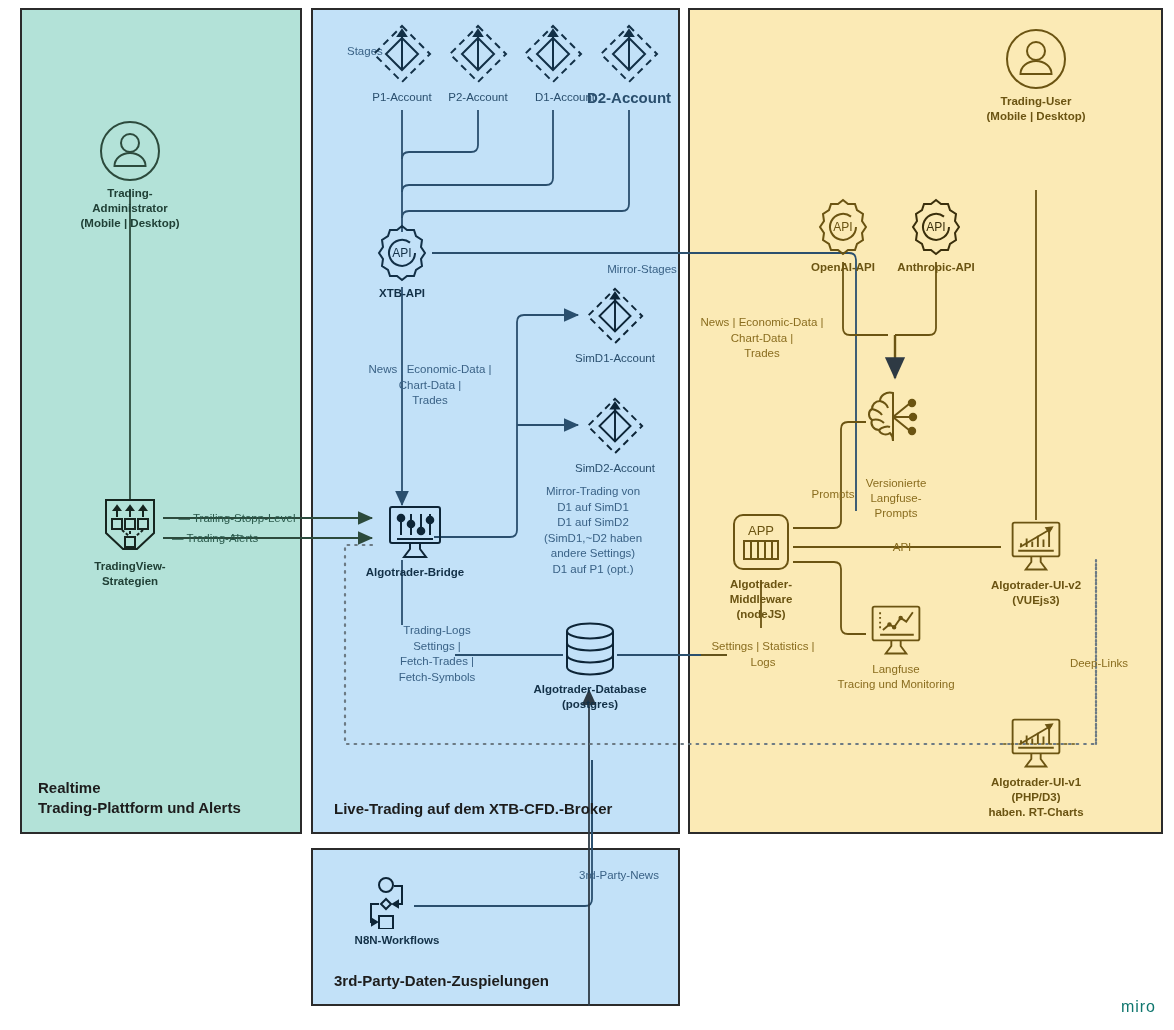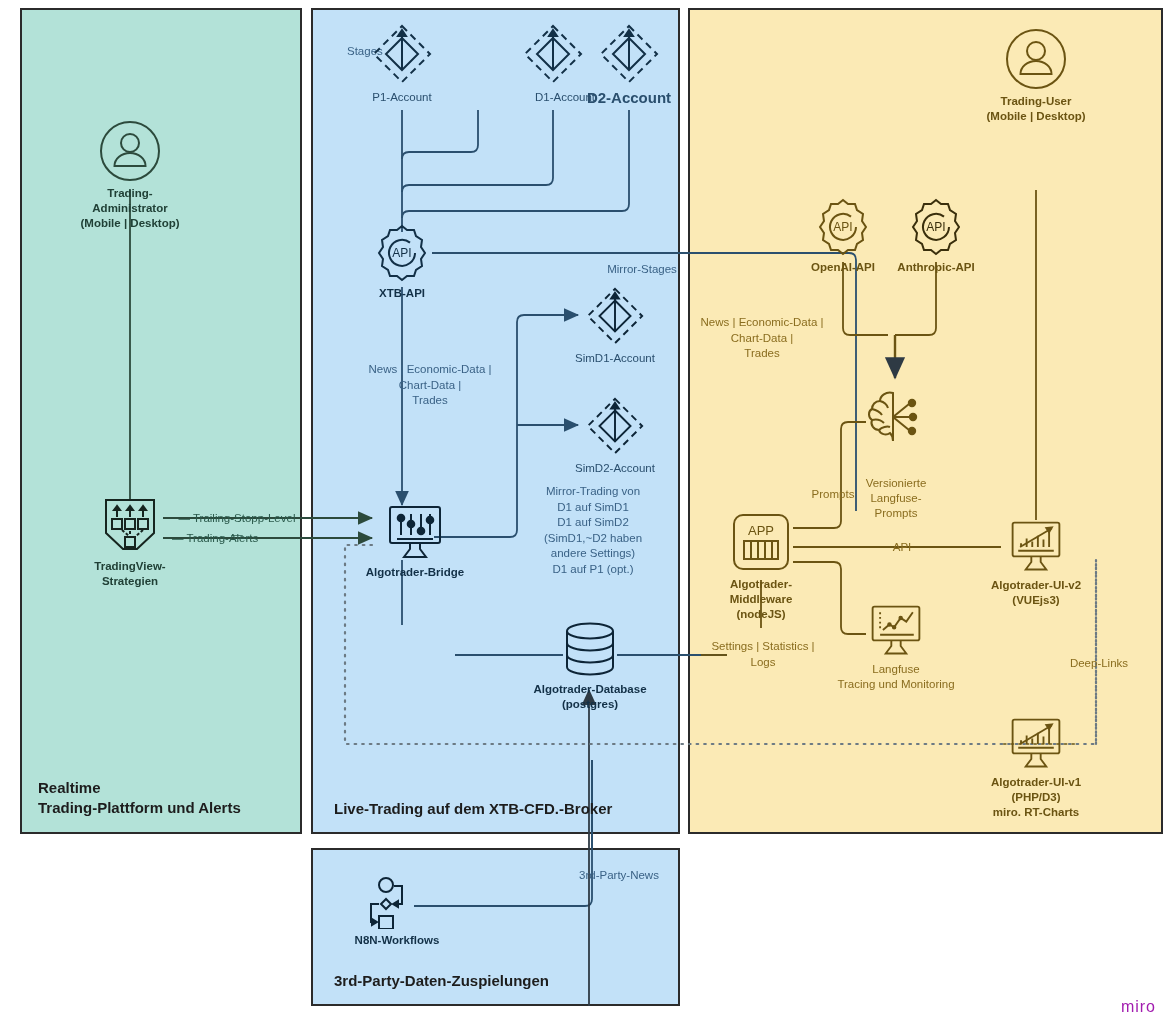--- a/index.html
+++ b/index.html
@@ -20,21 +20,21 @@
 
   .t-blue{color:#2a4f6e;}
   .t-blue-b{color:#123047;}
   .t-green-b{color:#204036;}
   .t-gold-b{color:#6b5412;}
 
   .edgelabel{position:absolute;font-size:11.5px;line-height:15.5px;text-align:center;white-space:pre-line;}
   .el-blue{color:#3a6286;margin-left:27px;}
   .el-gold{color:#8a6d1f;}
 
-  .miro{position:absolute;right:18px;bottom:14px;font-size:16px;color:#a21caf;letter-spacing:1px;}
+  .miro{position:absolute;right:18px;bottom:14px;font-size:16px;color:#0f766e;letter-spacing:1px;}
 </style>
 </head>
 <body>
 
 <div id="stage">
 
   <div class="panel green" style="left:20px;top:8px;width:282px;height:826px;"></div>
   <div class="panel blue" style="left:311px;top:8px;width:369px;height:826px;"></div>
   <div class="panel yellow" style="left:688px;top:8px;width:475px;height:826px;"></div>
   <div class="panel blue" style="left:311px;top:848px;width:369px;height:158px;"></div>
@@ -160,20 +160,31 @@
     <div class="icon">
       <svg width="64" height="64" viewBox="0 0 64 64" fill="none" stroke="#123047" stroke-width="2">
         <path d="M32,4 L60,32 L32,60 L4,32 z" stroke-dasharray="7 5"></path>
         <path d="M32,16 L48,32 L32,48 L16,32 z"></path>
         <path d="M32,48 L32,12"></path>
           <path d="M32,8 l-4,6 h8 z" fill="#123047"></path>
       </svg>
     </div>
     <div class="cap t-blue" style="font-weight:normal;font-size:11.5px;">P1-Account</div>
   </div>
+  <div class="node" style="left:433px;top:22px;width:90px;">
+    <div class="icon">
+      <svg width="64" height="64" viewBox="0 0 64 64" fill="none" stroke="#123047" stroke-width="2">
+        <path d="M32,4 L60,32 L32,60 L4,32 z" stroke-dasharray="7 5"></path>
+        <path d="M32,16 L48,32 L32,48 L16,32 z"></path>
+        <path d="M32,48 L32,12"></path>
+          <path d="M32,8 l-4,6 h8 z" fill="#123047"></path>
+      </svg>
+    </div>
+    <div class="cap t-blue" style="font-weight:normal;font-size:11.5px;">P2-Account</div>
+  </div>
   <div class="node" style="left:508px;top:22px;width:90px;">
     <div class="icon">
       <svg width="64" height="64" viewBox="0 0 64 64" fill="none" stroke="#123047" stroke-width="2">
         <path d="M32,4 L60,32 L32,60 L4,32 z" stroke-dasharray="7 5"></path>
         <path d="M32,16 L48,32 L32,48 L16,32 z"></path>
         <path d="M32,48 L32,12"></path>
           <path d="M32,8 l-4,6 h8 z" fill="#123047"></path>
       </svg>
     </div>
     <div class="cap t-blue" style="font-weight:normal;font-size:11.5px;padding-left:24px;">D1-Account</div>
@@ -247,20 +258,24 @@
     <div class="cap t-blue-b">Algotrader-Bridge</div>
   </div>
 
   <div class="edgelabel el-blue" style="left:500px;top:484px;width:132px;">Mirror-Trading von
 D1 auf SimD1
 D1  auf SimD2
 (SimD1,~D2 haben
 andere Settings)
 D1 auf P1 (opt.)</div>
 
+  <div class="edgelabel el-blue" style="left:340px;top:623px;width:140px;">Trading-Logs
+Settings |
+Fetch-Trades |
+Fetch-Symbols</div>
 
   <div class="node" style="left:530px;top:620px;width:120px;">
     <div class="icon">
       <svg width="58" height="58" viewBox="0 0 58 58" fill="none" stroke="#0d2537" stroke-width="2">
         <ellipse cx="29" cy="11" rx="23" ry="7.5"></ellipse>
         <path d="M6,11 L6,47 a23,7.5 0 0 0 46,0 L52,11"></path>
         <path d="M6,23 a23,7.5 0 0 0 46,0"></path>
         <path d="M6,35 a23,7.5 0 0 0 46,0"></path>
       </svg>
     </div>
@@ -400,21 +415,21 @@
         <rect x="6" y="2" width="50" height="36" rx="2"></rect>
         <path d="M12,32 L50,32"></path>
         <path d="M15,28 L15,24 M21,28 L21,19 M27,28 L27,22 M33,28 L33,16 M39,28 L39,20 M45,28 L45,12"></path>
         <path d="M14,28 L48,8"></path>
         <path d="M48,7 l-6,0.6 3,4.6 z" fill="#6b5412"></path>
         <path d="M26,38 L26,44 L20,52 L42,52 L36,44 L36,38"></path>
       </svg>
     </div>
     <div class="cap t-gold-b">Algotrader-UI-v1
 (PHP/D3)
-miro. RT-Charts</div>
+haben. RT-Charts</div>
   </div>
 
   <div class="panel-title" style="left:38px;top:778px;width:250px;">Realtime
 Trading-Plattform und Alerts</div>
   <div class="panel-title" style="left:334px;top:799px;width:340px;">Live-Trading auf dem XTB-CFD.-Broker</div>
   <div class="panel-title" style="left:334px;top:971px;width:340px;">3rd-Party-Daten-Zuspielungen</div>
 
   <div class="miro">miro</div>
 </div>
 

